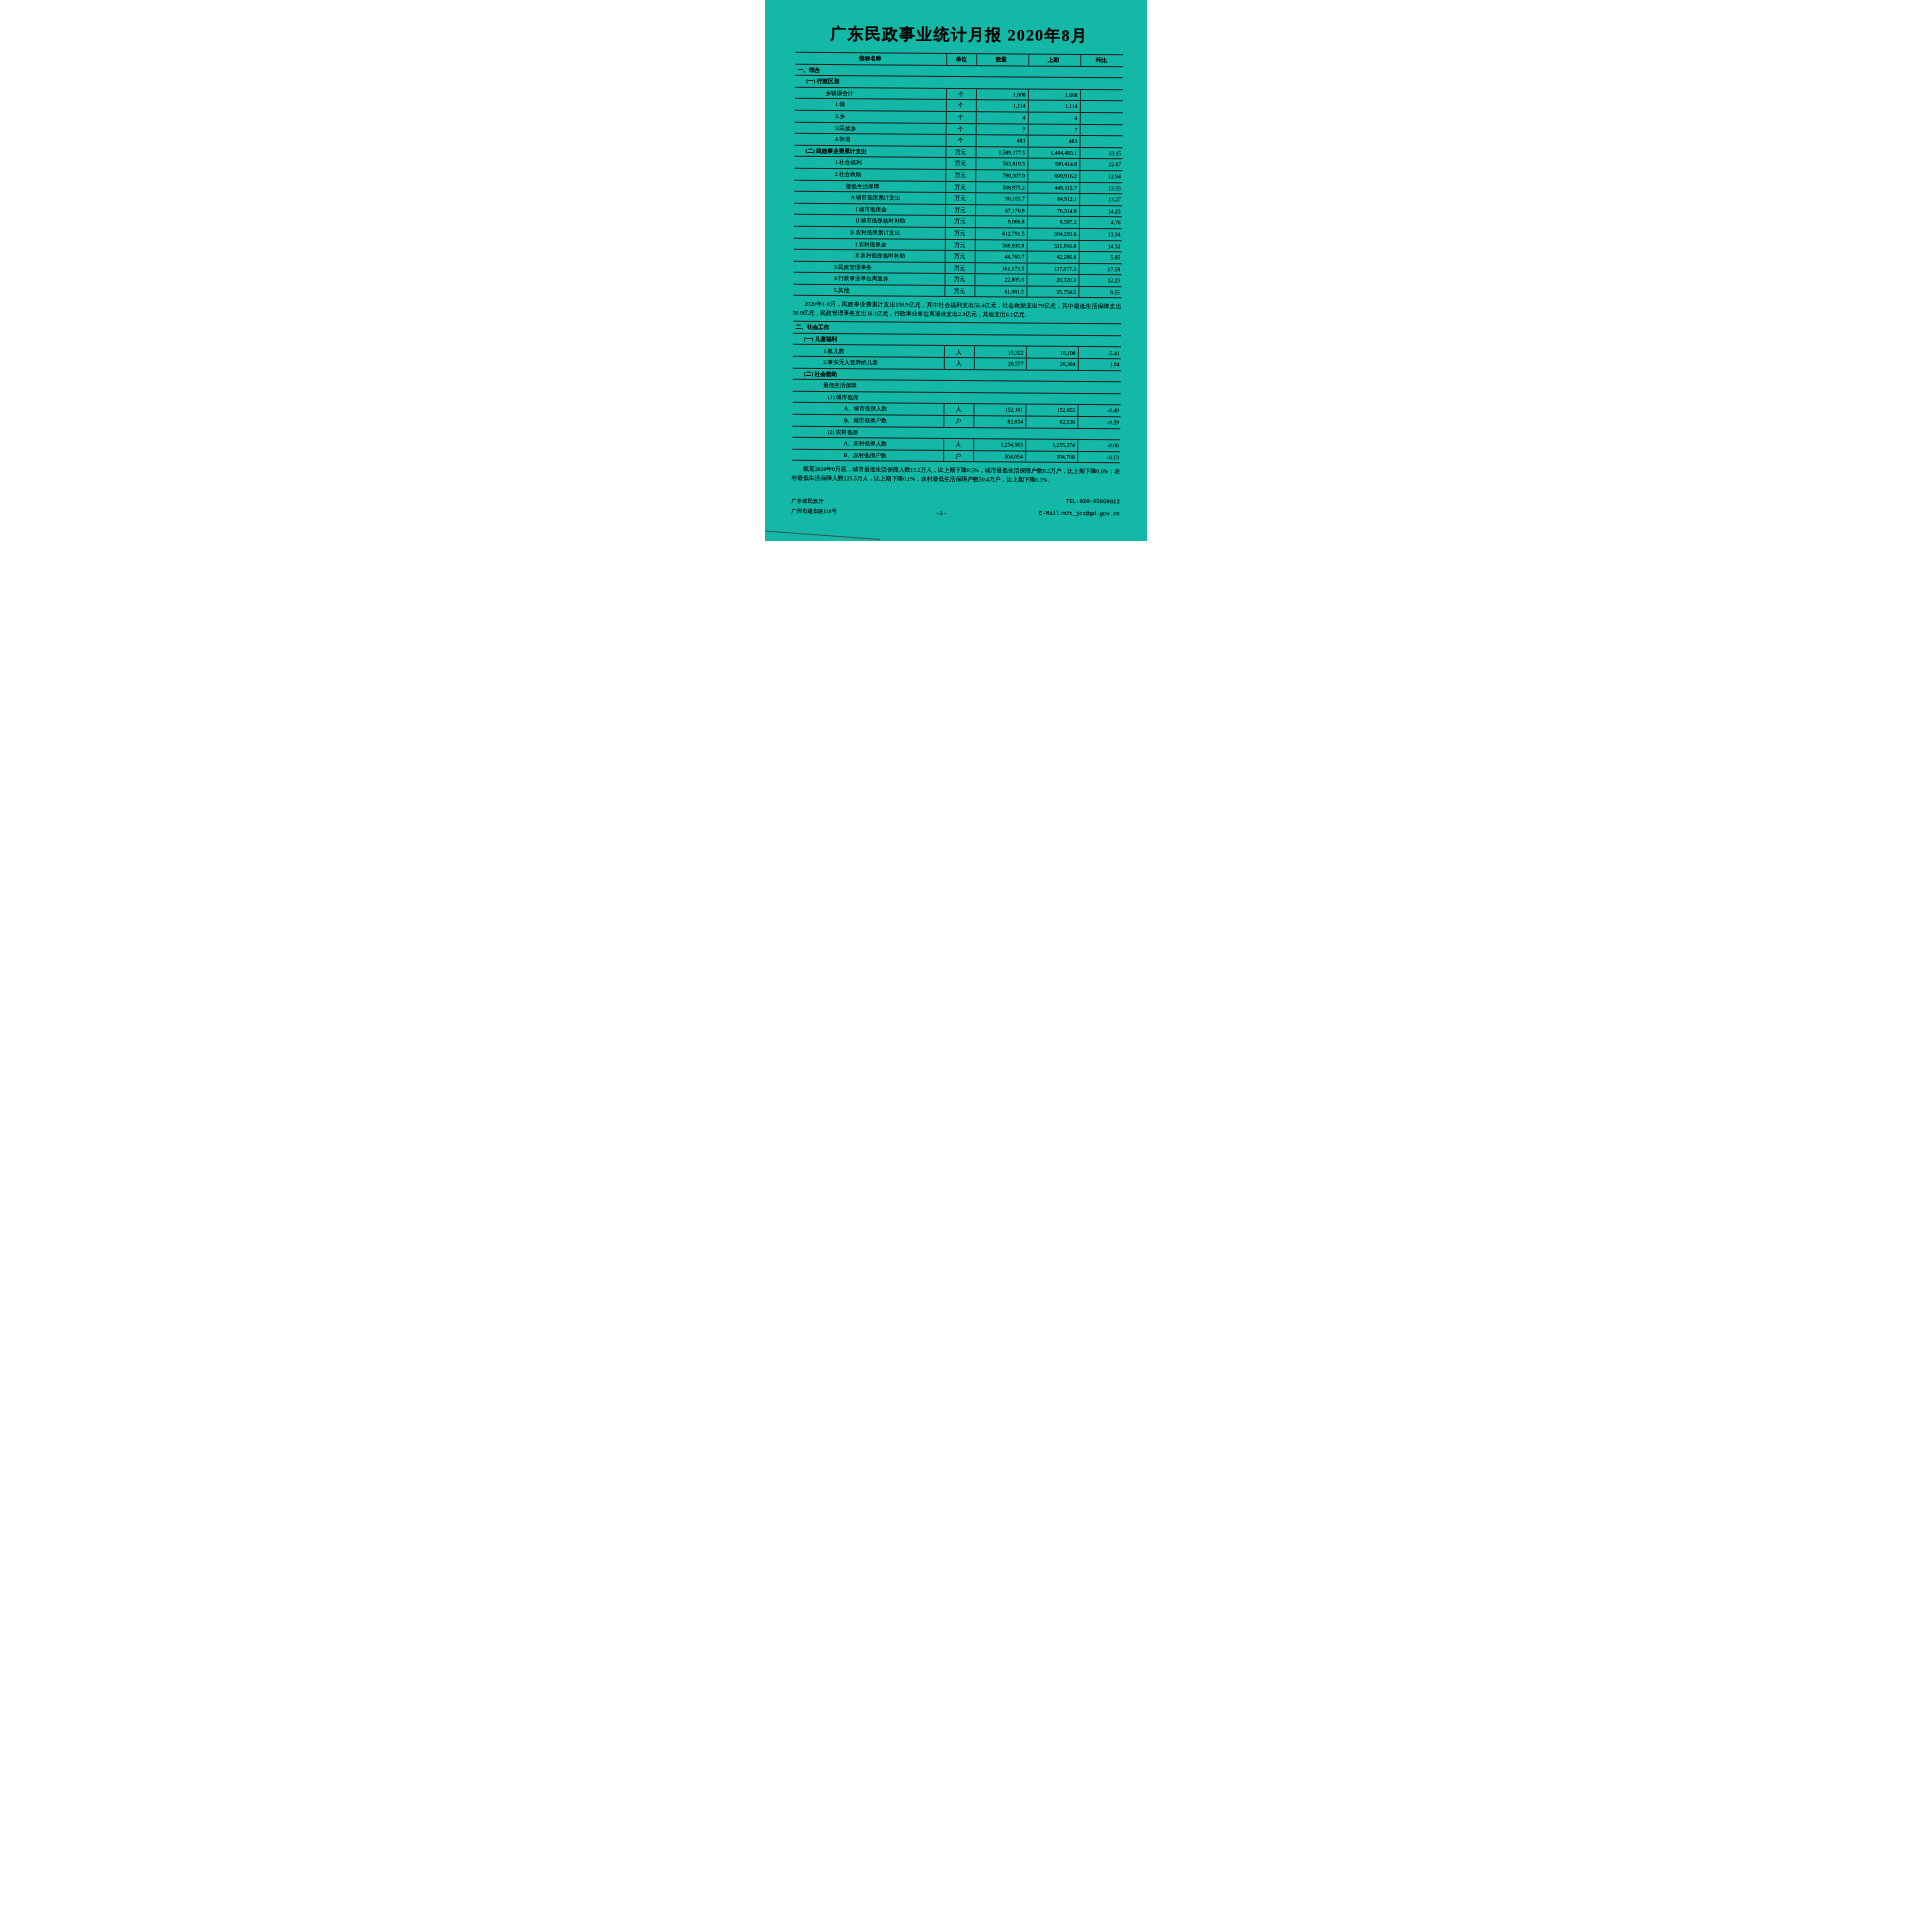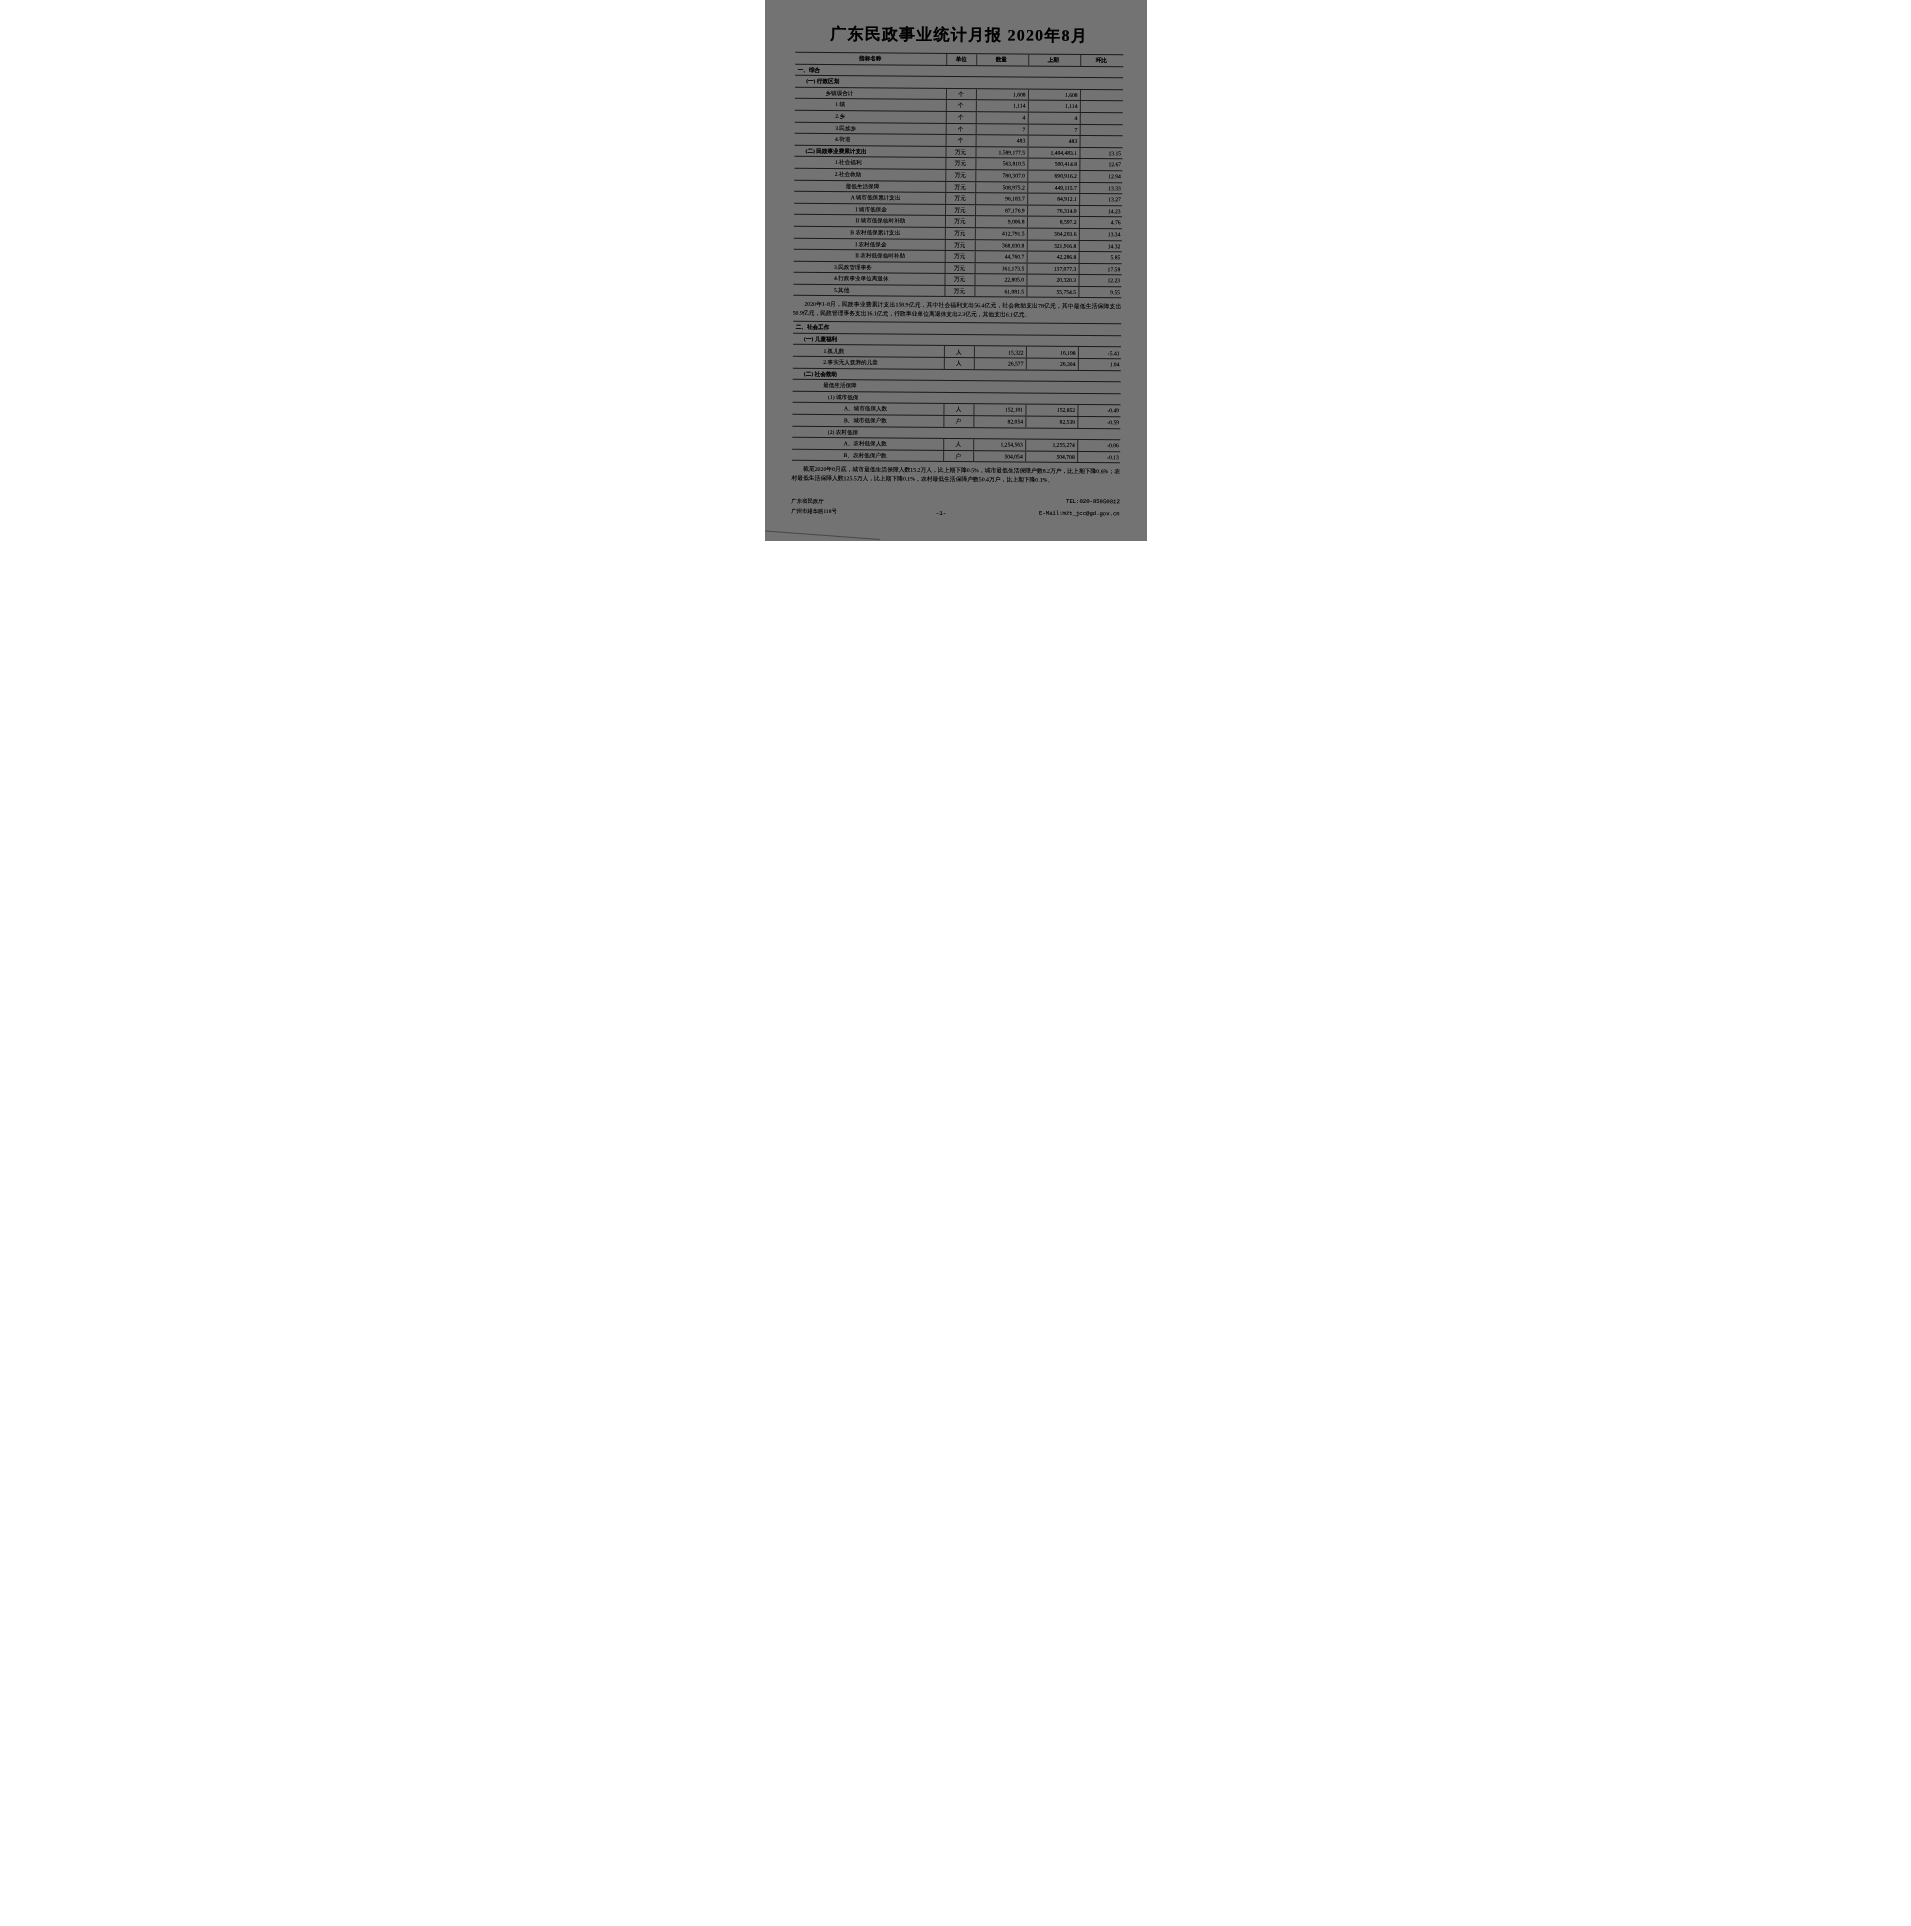--- a/index.html
+++ b/index.html
@@ -1,20 +1,20 @@
 <!DOCTYPE html>
 <html lang="zh" style="font-size:6.2px"><head>
 <meta charset="utf-8">
 <style>
   * { margin:0; padding:0; box-sizing:border-box; }
   html,body { background:#ffffff; }
   body { font-family:"Liberation Serif","DejaVu Serif",serif; color:#000; }
   .page {
     position:relative; width:382px; height:541px; margin:0 auto;
-    background:#737373; overflow:hidden;
+    background:#14b8a6; overflow:hidden;
   }
   .sheet {
     position:absolute; inset:0; padding:0 25px 0 28.5px;
     transform:rotate(0.45deg); transform-origin:50% 40%;
     text-shadow:0 0 0.2px rgba(0,0,0,.55);
   }
   .title {
     margin-top:25px; margin-bottom:7px; text-align:center;
     font-size:16px; font-weight:700; letter-spacing:1.2px; white-space:nowrap;
   }

